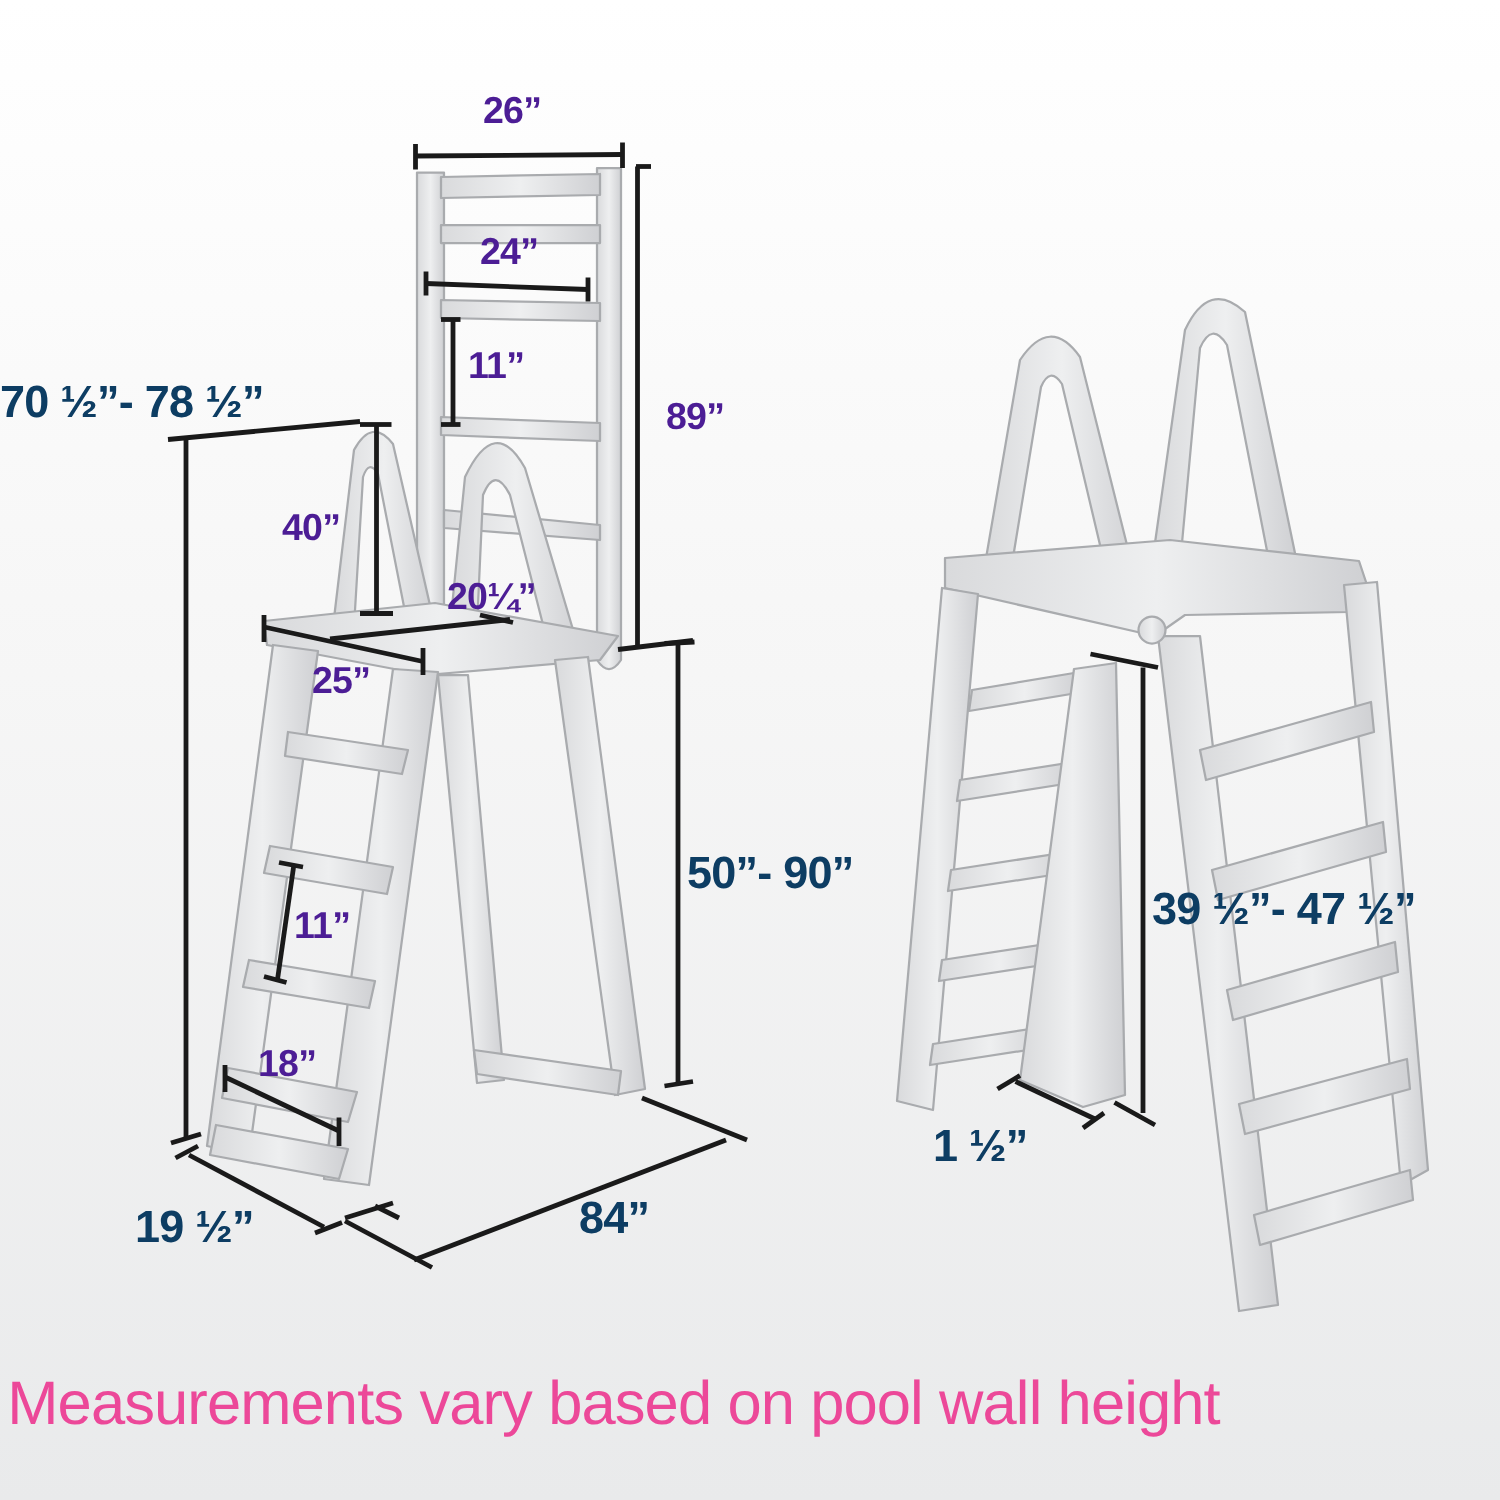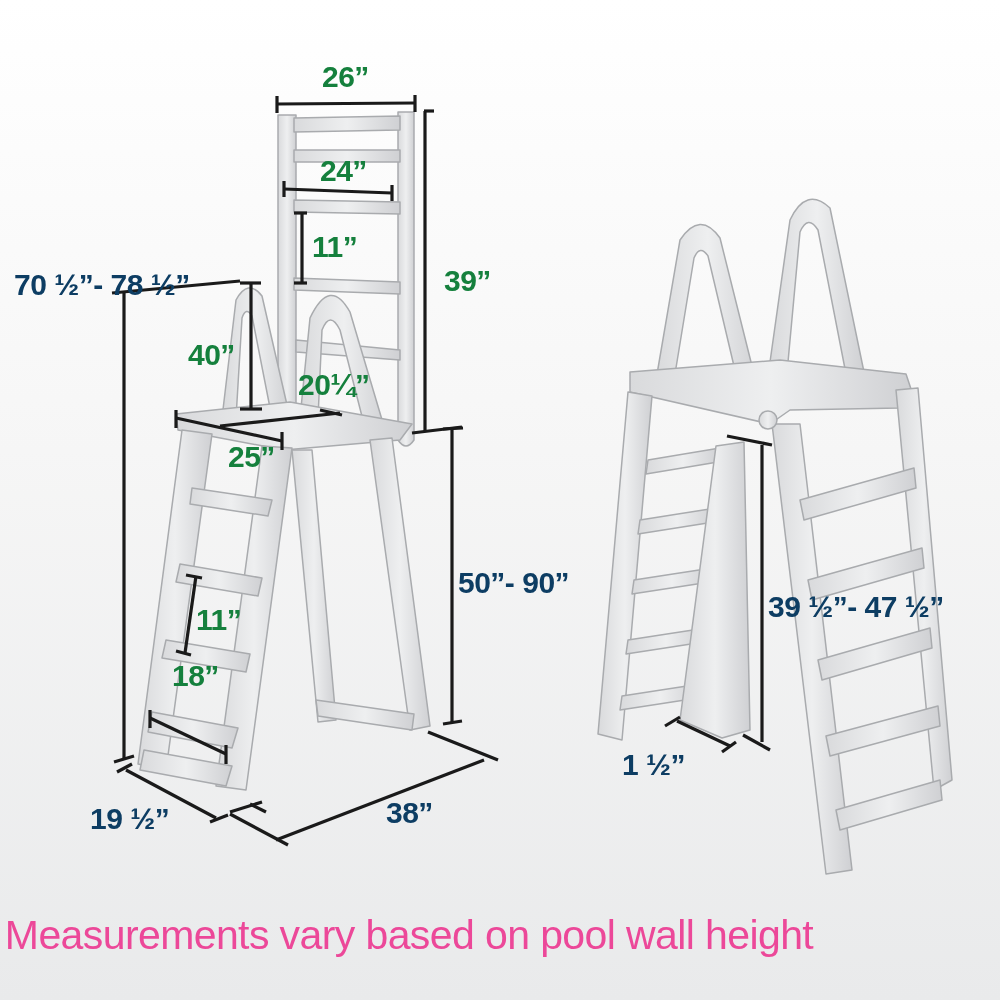--- a/index.html
+++ b/index.html
@@ -8,21 +8,21 @@
       background: linear-gradient(180deg, #ffffff 0%, #f6f6f6 45%, #e9eaeb 100%);
       font-family: "Liberation Sans", "DejaVu Sans", sans-serif;
       position: relative;
     }
     #stage { position: absolute; left: 0; top: 0; width: 1000px; height: 1000px; }
     .lbl {
       position: absolute; font-weight: bold; white-space: nowrap;
       font-family: "Liberation Sans", "DejaVu Sans", sans-serif;
       letter-spacing: -0.5px;
     }
-    .dark { color: #15803d; font-size: 30px; }
+    .dark { color: #4c1d95; font-size: 25px; }
     .blue { color: #0d3d63; font-size: 30px; }
     .caption {
       position: absolute; left: 0; width: 818px; top: 912px;
       text-align: center; color: #ec4899; font-weight: normal;
       font-size: 41px; letter-spacing: -0.6px;
       font-family: "Liberation Sans", "DejaVu Sans", sans-serif;
     }
   </style>
 </head>
 <body>
@@ -154,26 +154,26 @@
 
     <line x1="677" y1="721" x2="730" y2="746"></line>
     <line x1="665" y1="726" x2="680" y2="717"></line>
     <line x1="722" y1="752" x2="736" y2="742"></line>
   </g>
 </svg>
 
 <div class="lbl dark" style="left:322px; top:60px;">26”</div>
 <div class="lbl dark" style="left:320px; top:154px;">24”</div>
 <div class="lbl dark" style="left:312px; top:230px;">11”</div>
-<div class="lbl blue" style="left:14px; top:252px;margin-top:16px;">70 ½”- 78 ½”</div>
-<div class="lbl dark" style="left:444px; top:264px;">39”</div>
+<div class="lbl blue" style="left:0; top:252px;">70 ½”- 78 ½”</div>
+<div class="lbl dark" style="left:444px; top:264px;">89”</div>
 <div class="lbl dark" style="left:188px; top:338px;">40”</div>
-<div class="lbl dark" style="left:298px; top:368px;">20¼”</div>
-<div class="lbl dark" style="left:208px; top:440px;margin-left:20px;">25”</div>
+<div class="lbl dark" style="left:298px; top:384px;">20¼”</div>
+<div class="lbl dark" style="left:208px; top:440px;">25”</div>
 <div class="lbl blue" style="left:458px; top:566px;">50”- 90”</div>
 <div class="lbl dark" style="left:196px; top:603px;">11”</div>
-<div class="lbl dark" style="left:172px; top:659px;">18”</div>
+<div class="lbl dark" style="left:172px; top:695px;">18”</div>
 <div class="lbl blue" style="left:90px; top:802px;">19 ½”</div>
-<div class="lbl blue" style="left:386px; top:796px;">38”</div>
+<div class="lbl blue" style="left:386px; top:796px;">84”</div>
 <div class="lbl blue" style="left:768px; top:566px;margin-top:24px;">39 ½”- 47 ½”</div>
 <div class="lbl blue" style="left:622px; top:748px;">1 ½”</div>
 
 <div class="caption">Measurements vary based on pool wall height</div>
 
 </body></html>

